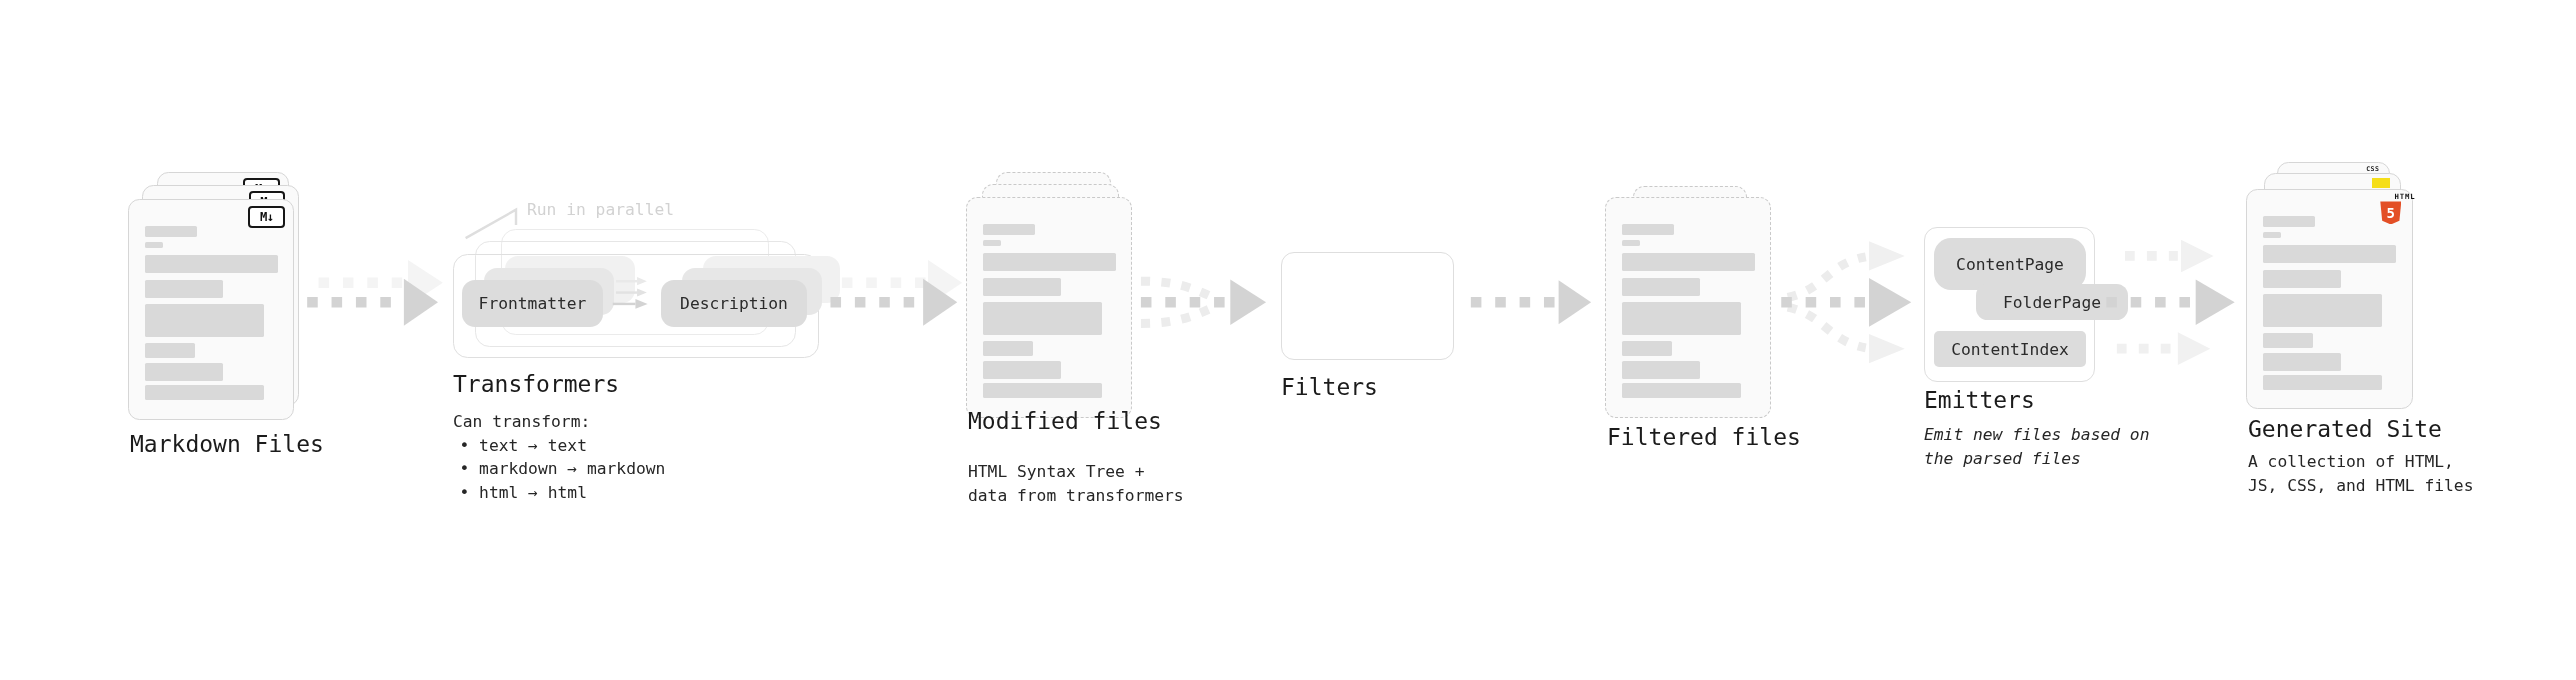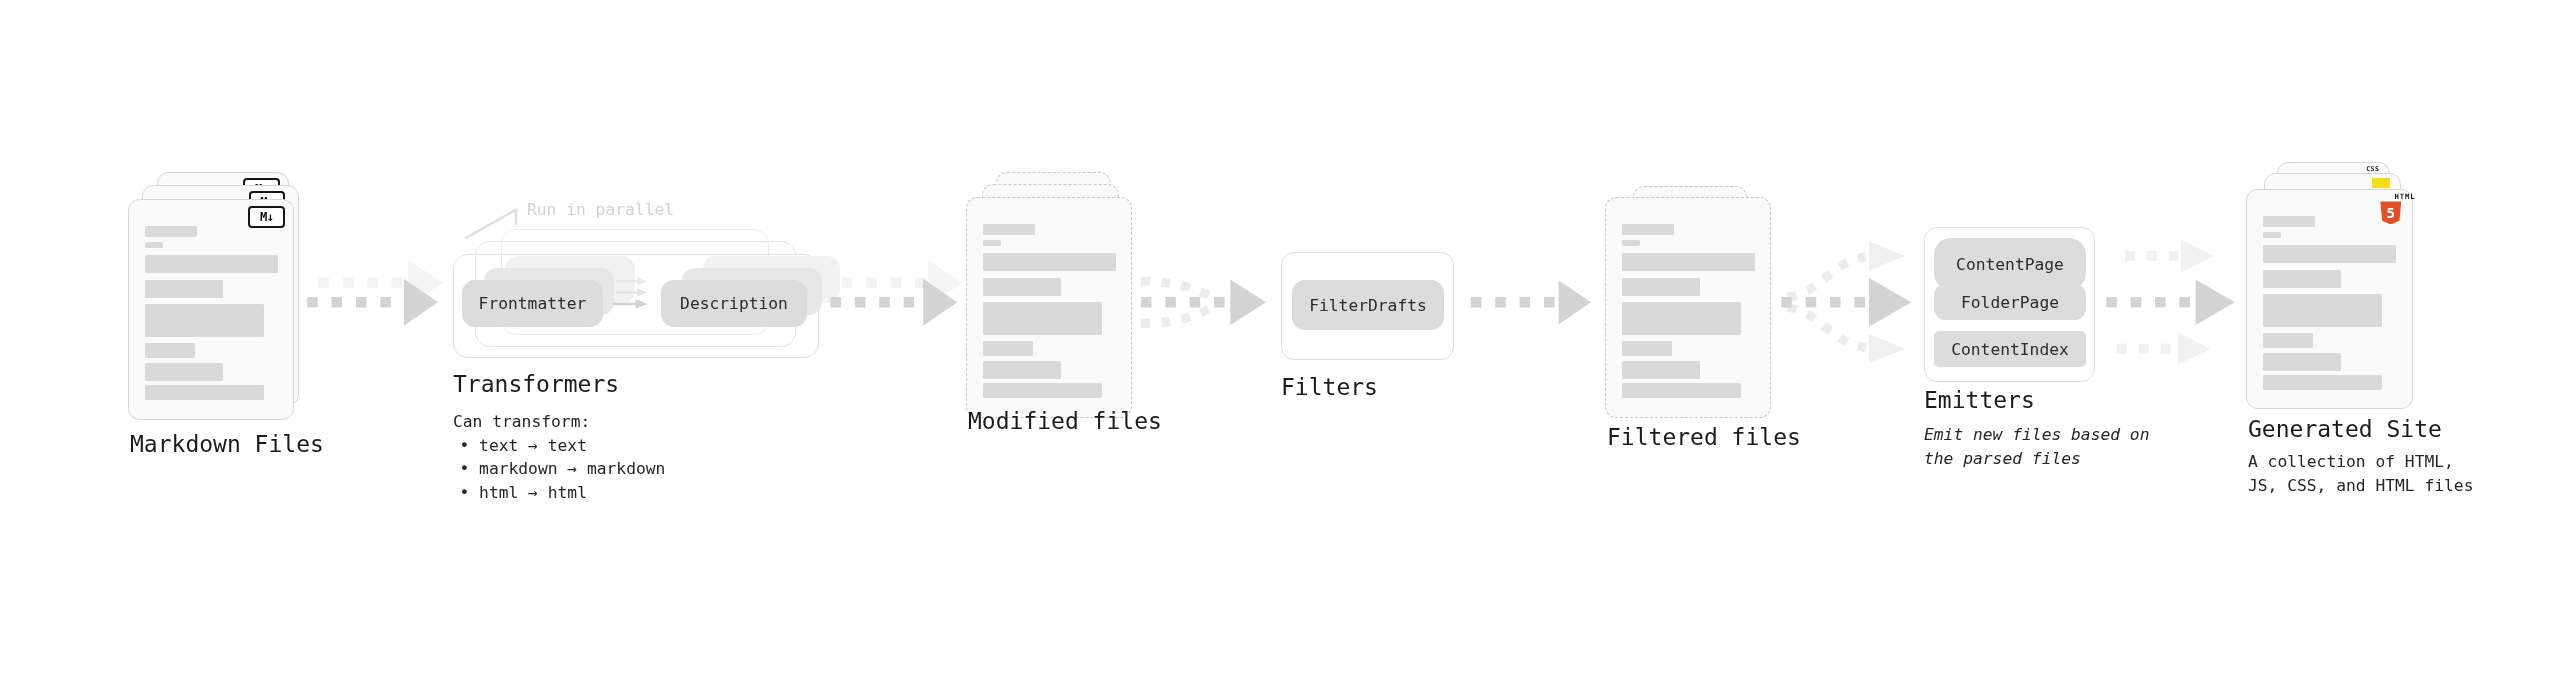--- a/index.html
+++ b/index.html
@@ -98,41 +98,44 @@
       <div class="bar" style="left: 16.3px; top: 26px; width: 52px; height: 11.4px;"></div>
       <div class="bar" style="left: 16.3px; top: 42px; width: 18px; height: 5.7px;"></div>
       <div class="bar" style="left: 16.3px; top: 55px; width: 133px; height: 18px;"></div>
       <div class="bar" style="left: 16.3px; top: 80px; width: 78px; height: 18px;"></div>
       <div class="bar" style="left: 16.3px; top: 104px; width: 119px; height: 32.5px;"></div>
       <div class="bar" style="left: 16.3px; top: 143px; width: 50px; height: 14.6px;"></div>
       <div class="bar" style="left: 16.3px; top: 163px; width: 78px; height: 18px;"></div>
       <div class="bar" style="left: 16.3px; top: 185px; width: 119px; height: 15.4px;"></div>
     </div>
   <div class="stage-title" style="left:968px;top:408px;">Modified files</div>
+  <div class="stage-desc" style="left:968px;top:460px;">
+    <div>HTML Syntax Tree +</div>
+    <div>data from transformers</div>
+  </div>
 
   <div class="t-rect" style="left:1281px;top:252px;width:173px;height:108px;border-color:#dedede;background:#fff;border-radius:13px;"></div>
-  <div class="pill" style="left:1292px;top:280px;width:152px;height:50px;">FilterDrafts</div>
   <div class="stage-title" style="left:1281px;top:374px;">Filters</div>
 
   <div class="doc dashed" style="left:1633px;top:186px;width:114px;height:45px;"></div>
   <div class="doc dashed" style="left:1605px;top:197px;width:166px;height:221px;">
       <div class="bar" style="left: 16.3px; top: 26px; width: 52px; height: 11.4px;"></div>
       <div class="bar" style="left: 16.3px; top: 42px; width: 18px; height: 5.7px;"></div>
       <div class="bar" style="left: 16.3px; top: 55px; width: 133px; height: 18px;"></div>
       <div class="bar" style="left: 16.3px; top: 80px; width: 78px; height: 18px;"></div>
       <div class="bar" style="left: 16.3px; top: 104px; width: 119px; height: 32.5px;"></div>
       <div class="bar" style="left: 16.3px; top: 143px; width: 50px; height: 14.6px;"></div>
       <div class="bar" style="left: 16.3px; top: 163px; width: 78px; height: 18px;"></div>
       <div class="bar" style="left: 16.3px; top: 185px; width: 119px; height: 15.4px;"></div>
     </div>
   <div class="stage-title" style="left:1607px;top:424px;">Filtered files</div>
 
   <div class="t-rect" style="left:1924px;top:227px;width:171px;height:155px;border-color:#dedede;background:#fff;border-radius:13px;"></div>
   <div class="pill" style="left:1934px;top:238px;width:152px;height:52px;border-radius:17px;">ContentPage</div>
-  <div class="pill" style="left:1934px;top:284px;width:152px;height:36px;border-radius:11.4px;">FolderPage</div>
+  <div class="pill" style="left:1976px;top:284px;width:152px;height:36px;border-radius:11.4px;">FolderPage</div>
   <div class="pill" style="left:1934px;top:331px;width:152px;height:36px;border-radius:5px;">ContentIndex</div>
   <div class="stage-title" style="left:1924px;top:387px;">Emitters</div>
   <div class="stage-desc" style="left:1924px;top:423px;font-style:italic;">
     <div>Emit new files based on</div>
     <div>the parsed files</div>
   </div>
 
   <div class="doc" style="left:2277px;top:162px;width:113px;height:65px;">
     <div class="css-badge" style="right:6.5px;top:3.3px;">
       <div class="css-word">CSS</div>

